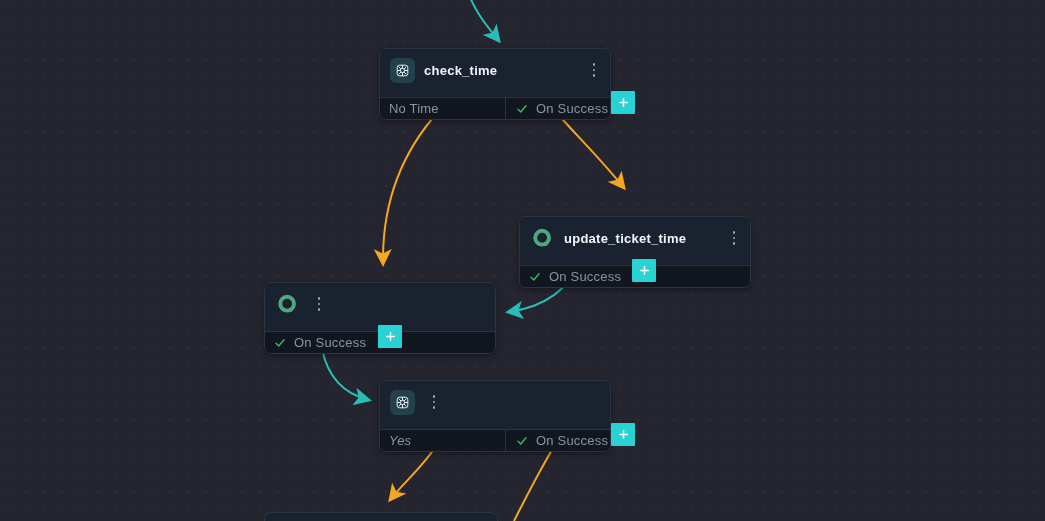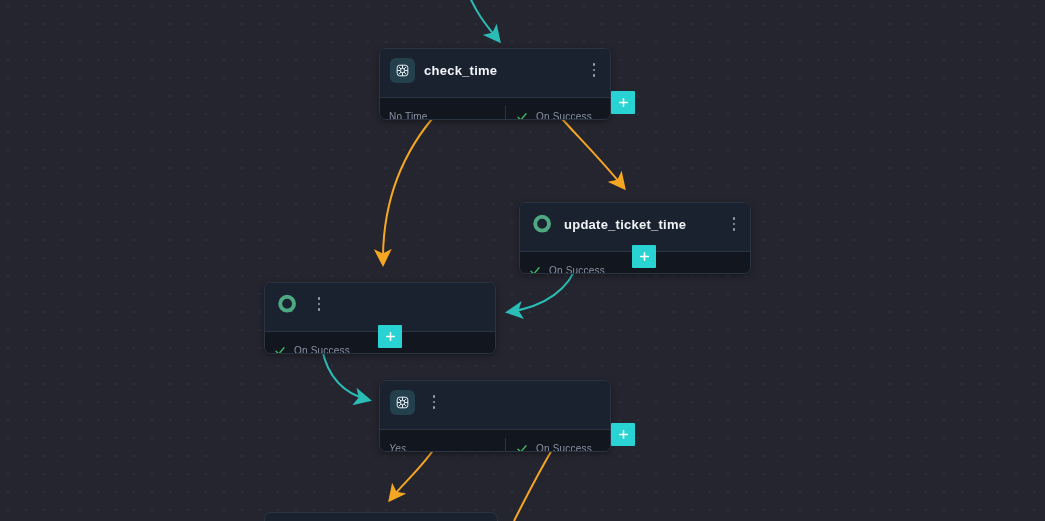--- a/index.html
+++ b/index.html
@@ -96,25 +96,24 @@
   .node-ports {
     display: flex;
     height: 21px;
     background: #12161f;
     border-top: 1px solid #2b3442;
   }
   .port {
     display: flex;
     align-items: center;
     height: 100%;
-    font-size: 10px;
+    font-size: 13px;
     color: #8a93a3;
     letter-spacing: .2px;
     white-space: nowrap;
-    margin-top: 8px;
   }
   .port.left {
     padding-left: 9px;
   }
   .port.success {
     padding-left: 10px;
     border-left: 1px solid #2b3442;
   }
   .port .check {
     margin-right: 8px;
@@ -216,21 +215,21 @@
         </div>
       </div>
     </div>
     <div class="add-btn" style="left:232px; top:43px;">
       <svg width="13" height="13" viewBox="0 0 24 24" stroke="#ffffff" stroke-width="2.8" stroke-linecap="round">
           <path d="M12 5 L12 19 M5 12 L19 12"></path>
         </svg>
     </div>
   </div>
 
-  <div class="node" style="left:519px; top:202px;border-radius:15px;">
+  <div class="node" style="left:519px; top:216px;border-radius:15px;">
     <div class="node-card">
       <div class="node-header">
         <span class="node-icon halo">
           <svg width="23" height="23" viewBox="0 0 24 24" fill="none">
             <circle cx="11.6" cy="11.2" r="7.2" stroke="#4ea882" stroke-width="4.1"></circle>
             <path d="M14.6 15.6 L17.6 19.4 L13.1 19.4 Z" fill="#4ea882"></path>
           </svg>
         </span>
         <span class="node-title">update_ticket_time</span>
         <span class="node-menu">

